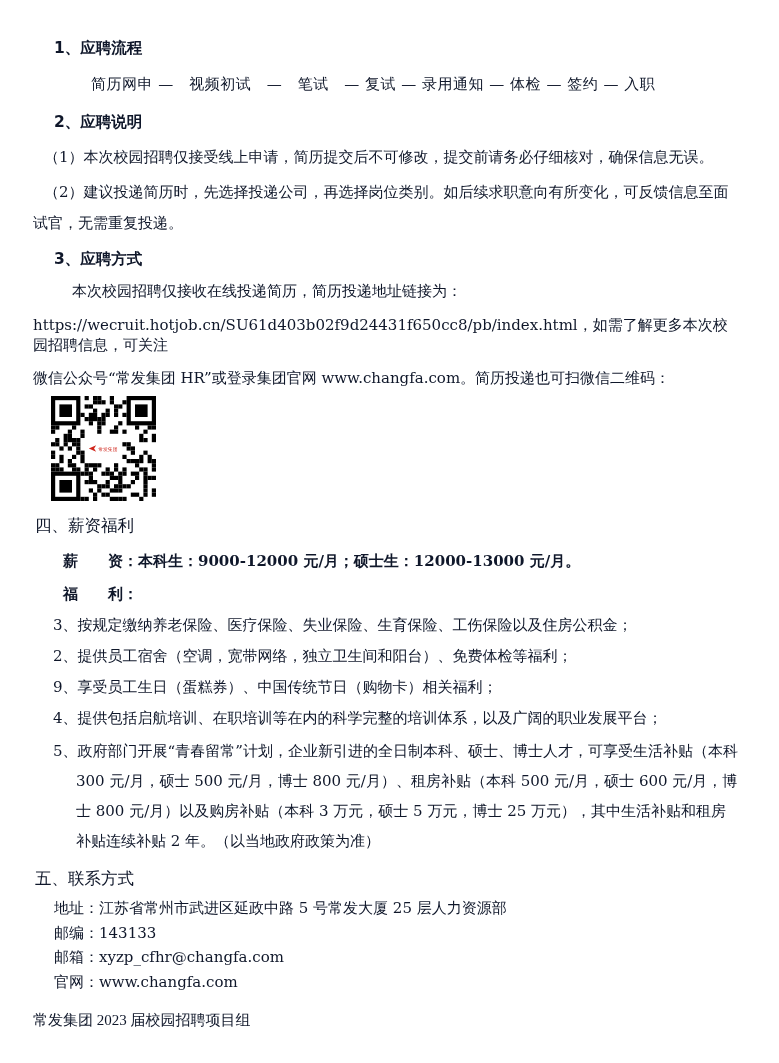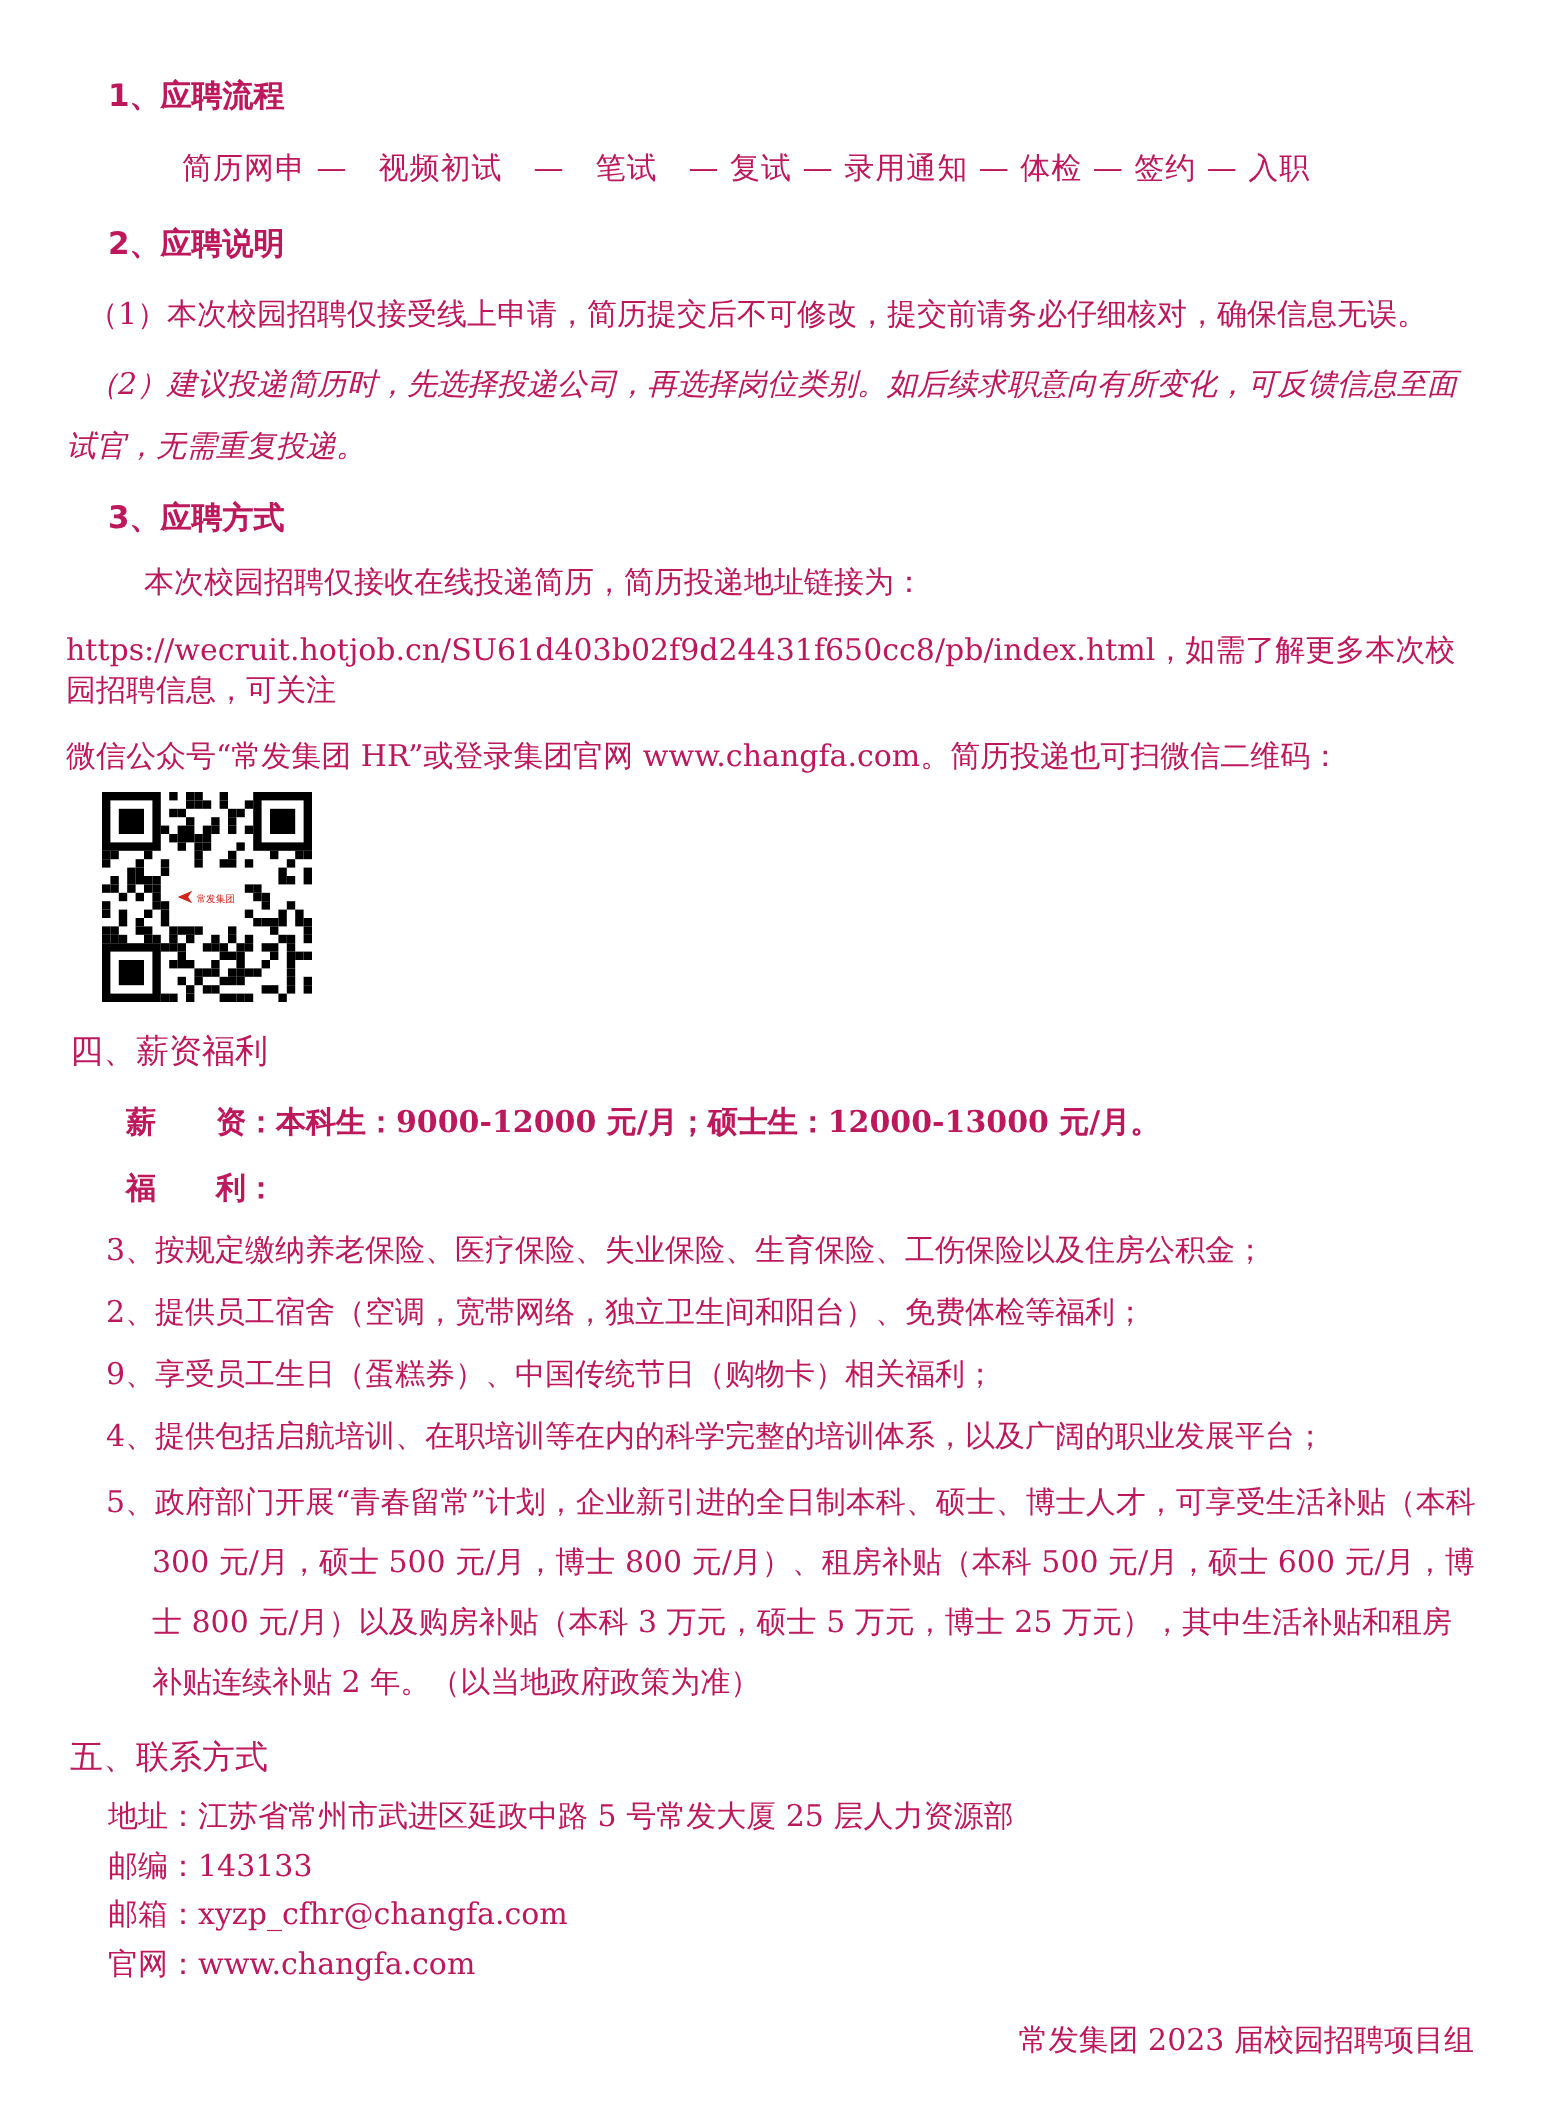--- a/index.html
+++ b/index.html
@@ -1,47 +1,47 @@
 <!DOCTYPE html>
 <html><head>
 <meta charset="utf-8">
 <style>
   html,body{margin:0;padding:0;background:#ffffff;}
   body{width:779px;height:1063px;overflow:hidden;}
   .page{
     box-sizing:border-box;width:779px;height:1063px;
     padding:30px 40px 8px 33px;
-    background:#ffffff;color:#be185d;
+    background:#ffffff;color:#0f172a;
     font-family:"DejaVu Serif","Liberation Serif",serif;
     font-size:15px;line-height:20px;
   }
   .h-sub{ 
     font-family:"DejaVu Sans","Liberation Sans",sans-serif;
     font-weight:bold;font-size:15.5px;line-height:20px;
     margin-left:21px;
   }
   .h-main{ 
     font-family:"DejaVu Sans","Liberation Sans",sans-serif;
     font-weight:normal;font-size:16.5px;line-height:22px;
     margin-left:2px;
   }
   .flow-line{margin-top:16px;margin-left:58px;white-space:pre-wrap;letter-spacing:0.5px;}
   .mt8{margin-top:8px}.mt10{margin-top:10px}.mt11{margin-top:11px}
   .mt12{margin-top:12px}.mt13{margin-top:13px}.mt14{margin-top:14px}
   .mt15{margin-top:15px}.mt16{margin-top:16px}.mt18{margin-top:18px}
   .para-note{ text-indent:11px; }
-  .para-wrap2{ line-height:31px;font-style:italic; }
+  .para-wrap2{ line-height:31px; }
   .para-indent{ text-indent:39px; }
   .benefit{ margin-left:20px; padding-left:23px; text-indent:-23px; }
   .benefit-wrap{ line-height:30px; }
   .inset30{ margin-left:30px;font-weight:bold; }
   .qr-box{ margin-top:8px; margin-left:18px; width:105px; height:105px; }
   .qr-box svg{ display:block; }
   .contact-line{ margin-left:21px; line-height:24.5px; }
-  .footer-line{ text-align:right; padding-right:2px; }
+  .footer-line{ text-align:left; padding-right:2px;font-family:Liberation Serif, serif; }
 </style>
 </head>
 <body>
 
 <div class="page">
 
   <div class="h-sub mt8">1、应聘流程</div>
   <div class="flow-line">简历网申 —　视频初试　—　笔试　— 复试 — 录用通知 — 体检 — 签约 — 入职</div>
 
   <div class="h-sub mt18">2、应聘说明</div>

